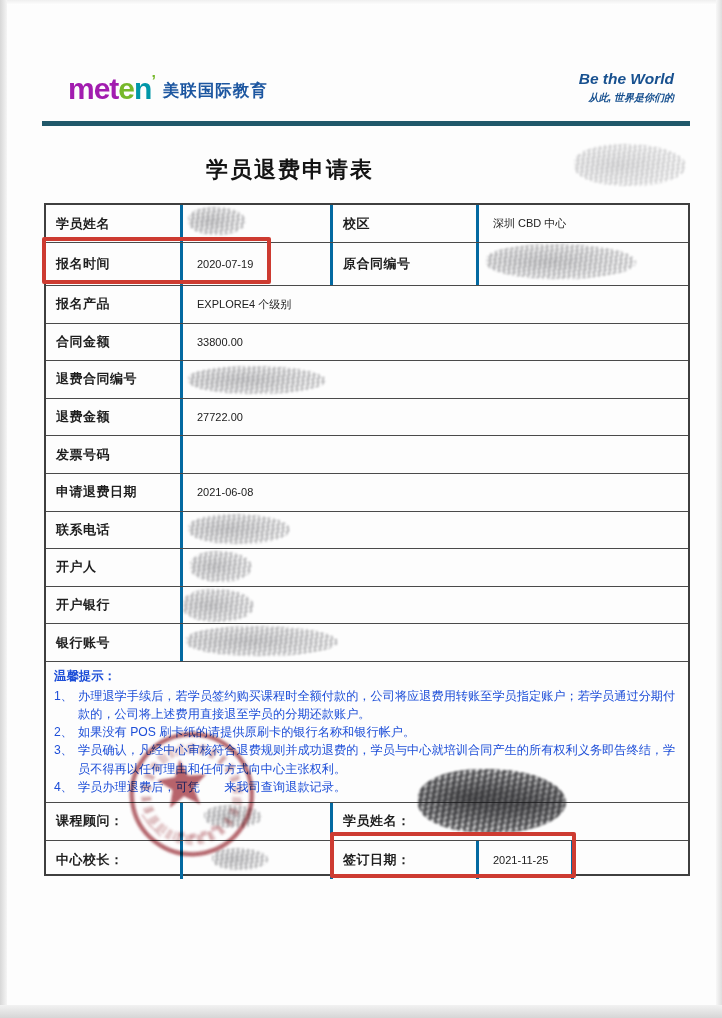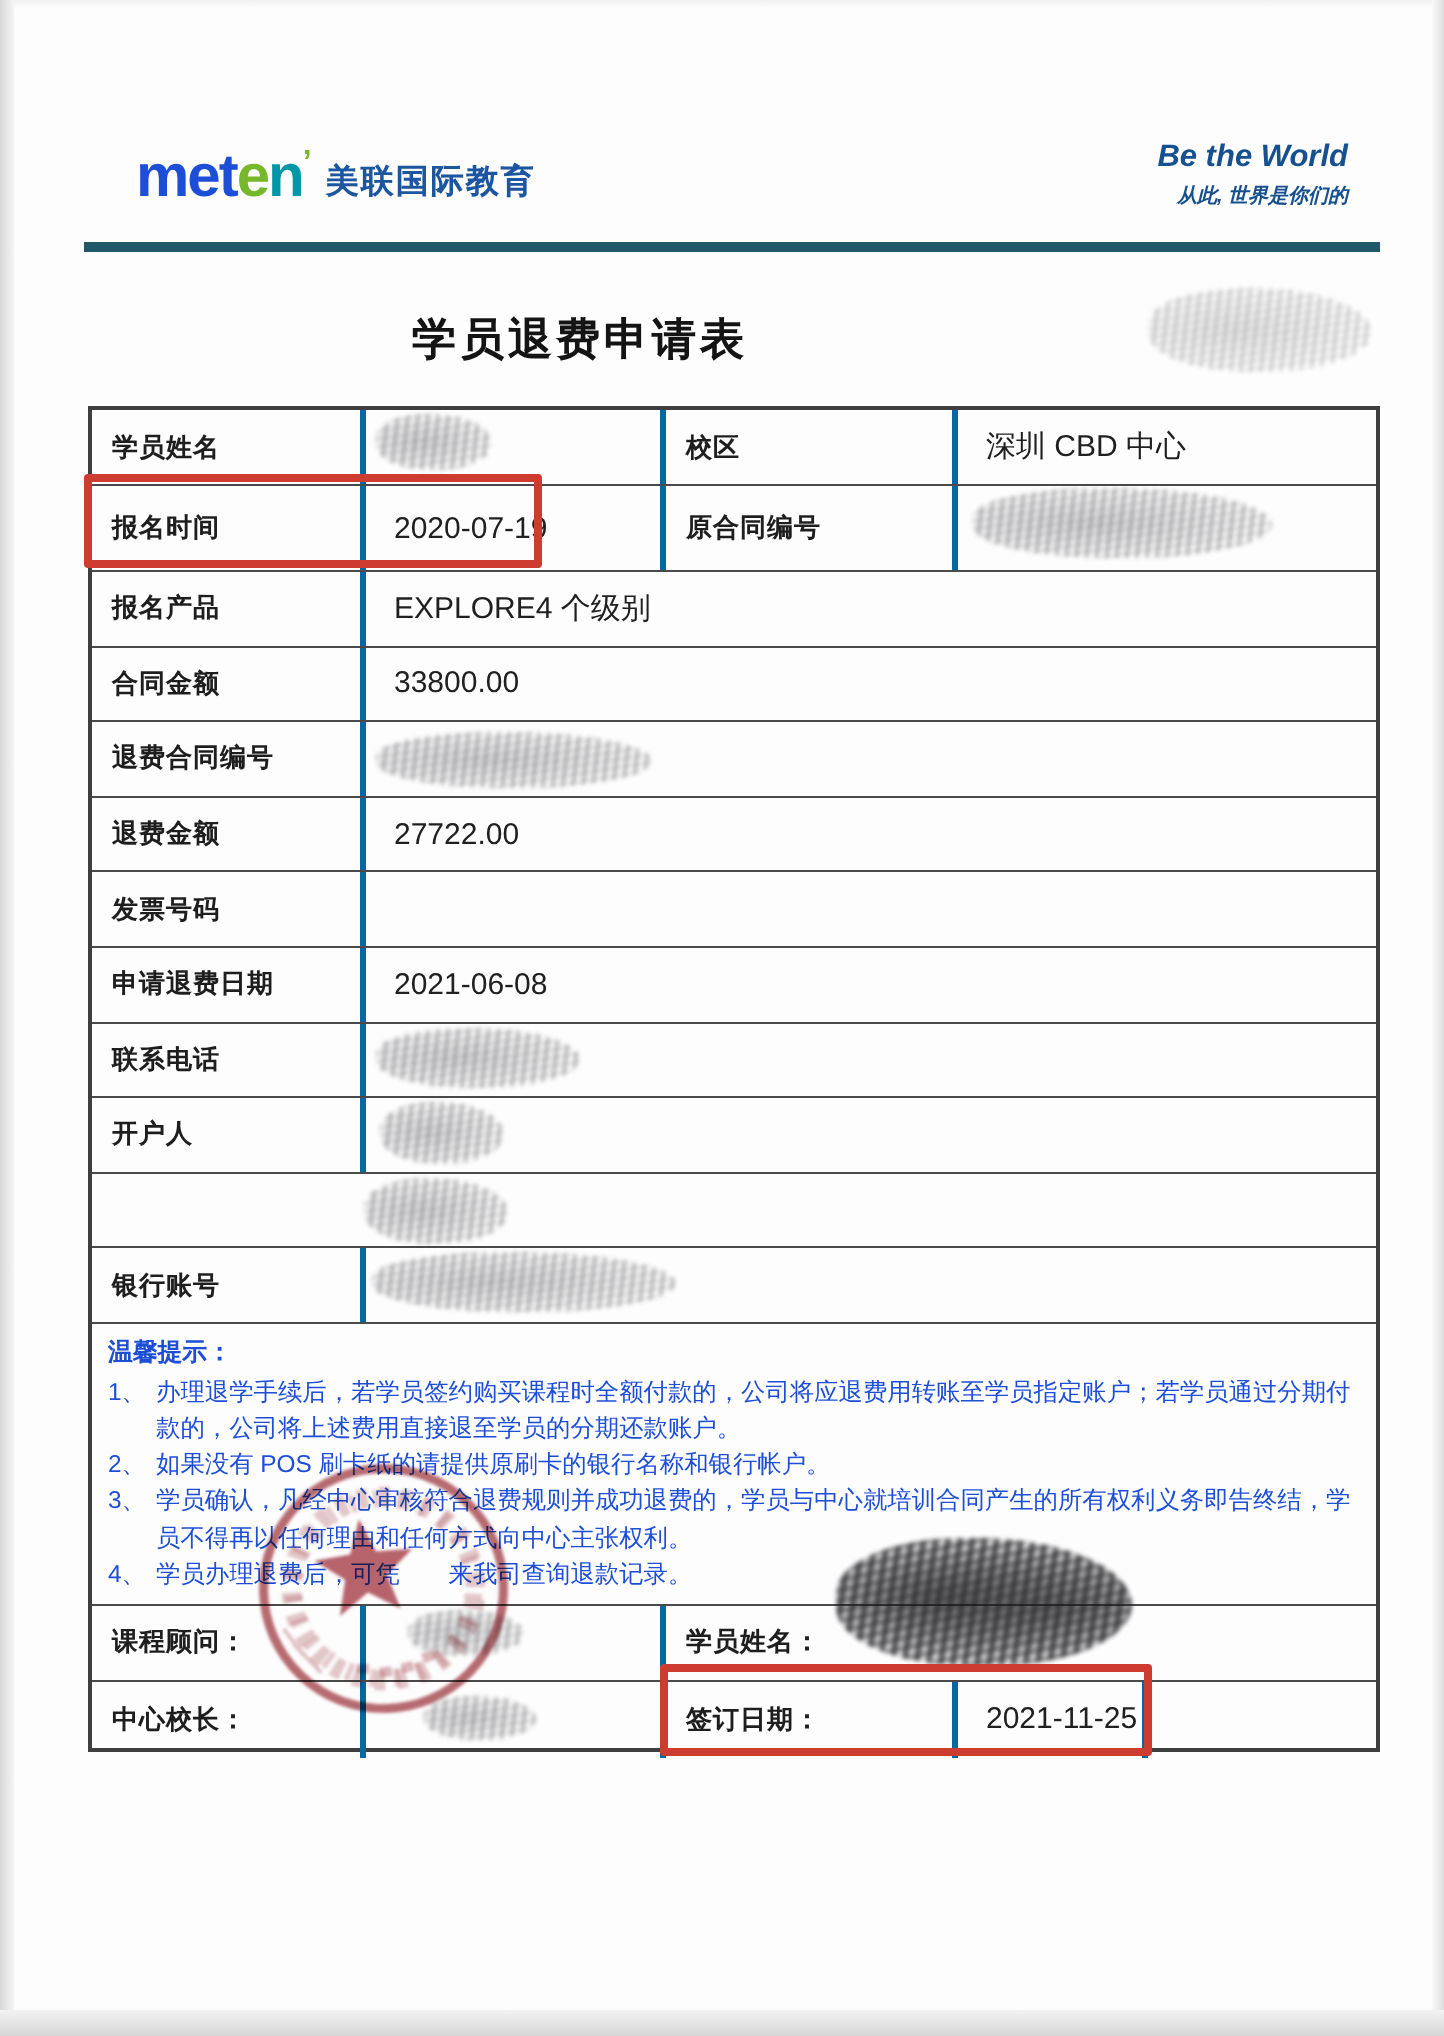--- a/index.html
+++ b/index.html
@@ -12,42 +12,42 @@
   
   .edge { position:absolute; z-index:0; }
   .edge-left { left:0; top:0; width:7px; height:100%; background:linear-gradient(90deg,#d7d7d7,#f5f5f5); }
   .edge-right { right:0; top:0; width:6px; height:100%; background:linear-gradient(270deg,#dedede,#f8f8f8); }
   .edge-bottom { left:0; bottom:0; width:100%; height:13px; background:linear-gradient(0deg,#d6d6d6,#f2f2f2); }
   .edge-top { left:0; top:0; width:100%; height:5px; background:linear-gradient(180deg,#efefef,#ffffff); }
 
   
   .logo { position:absolute; left:68px; top:74px; display:flex; align-items:center; z-index:2; }
   .wordmark { font-size:30px; font-weight:bold; letter-spacing:-1px; line-height:1; }
-  .wm-met { color:#1d4ed8;margin-top:25px; }
+  .wm-met { color:#a21caf;margin-top:25px; }
   .wm-e   { color:#76b82a; }
   .wm-n   { color:#0097a8; }
   .wm-tick{ color:#76b82a; font-size:16px; vertical-align:top; }
   .logo-cn { font-size:16.5px; font-weight:bold; color:#1c56a0; margin-left:8px; margin-top:4px; letter-spacing:1px; }
   .tagline { position:absolute; right:48px; top:70px; text-align:right; color:#17508f; font-style:italic; z-index:2; }
   .tagline .t1 { font-size:15.5px; font-weight:bold; }
   .tagline .t2 { font-size:10px; font-weight:bold; margin-top:3px; }
   .rule { position:absolute; left:42px; top:121px; width:648px; height:5px; background:#20586a; z-index:2; }
 
   .doc-title { position:absolute; left:0; top:155px; width:580px; text-align:center;
     font-size:22px; font-weight:bold; color:#141414; letter-spacing:2px; z-index:2; }
 
   
   .tbl { position:absolute; left:44px; top:203px; width:646px; height:673px;
     border:2px solid #3f3f3f; z-index:2; background:transparent; }
   .trow { display:flex; width:100%; border-bottom:1px solid #4a4a4a; }
   .trow:last-child { border-bottom:none; }
   .cell { border-right:3px solid #0369a1; display:flex; align-items:center; overflow:hidden; }
   .cell:last-child { border-right:none; }
   .lab { font-weight:bold; font-size:13px; color:#1e1e1e; padding-left:10px; letter-spacing:.5px; }
-  .val { font-size:15px; color:#202020; padding-left:14px; }
+  .val { font-size:11px; color:#202020; padding-left:14px; }
   .w1 { width:137px; } .w2 { width:150px; } .w3 { width:146px; } .w4 { width:209px; }
   .wspan { width:505px; } .wA3 { width:355px; } .wB4 { width:95px; } .wB5 { width:114px; }
   .h38 { height:38px; } .h43 { height:43px; } .h376 { height:37.6px;text-align:center; }
 
   
   .notes { height:140px; padding:5px 10px 2px 8px; display:block; font-size:12.2px; color:#1d4ed8; line-height:1.5; }
   .notes-title { font-weight:bold; font-size:12.4px; margin-bottom:1px; }
   .note-item { display:flex; }
   .note-num { width:24px; flex:none; }
   .note-text { flex:1; }
@@ -153,20 +153,21 @@
     </div>
     <div class="trow h376">
       <div class="cell lab w1">联系电话</div>
       <div class="cell val wspan"></div>
     </div>
     <div class="trow h376">
       <div class="cell lab w1">开户人</div>
       <div class="cell val wspan"></div>
     </div>
     <div class="trow h376">
+      <div class="cell lab w1">开户银行</div>
       <div class="cell val wspan"></div>
     </div>
     <div class="trow h376">
       <div class="cell lab w1">银行账号</div>
       <div class="cell val wspan"></div>
     </div>
 
     <div class="trow">
       <div class="notes" style="width:100%">
         <div class="notes-title">温馨提示：</div>

